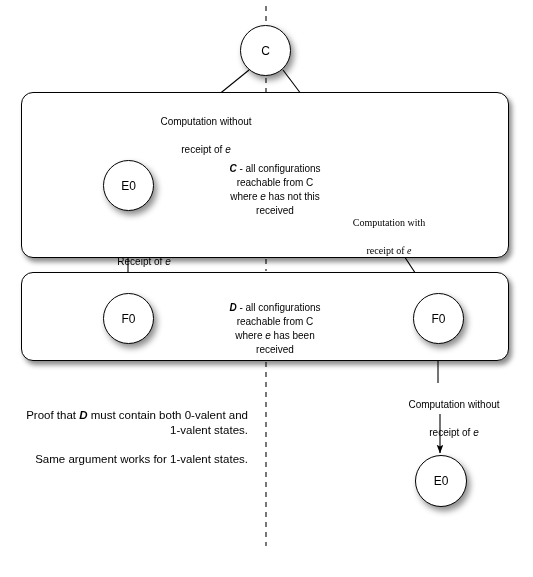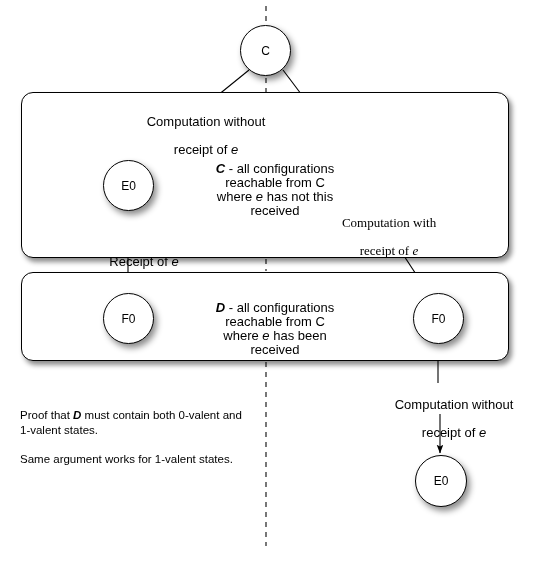--- a/index.html
+++ b/index.html
@@ -56,21 +56,21 @@
   }
   #node-c       { left: 240px; top: 25px;  width: 51px; height: 51px; }
   #node-e0-top  { left: 103px; top: 160px; width: 51px; height: 51px; }
   #node-f0-left { left: 103px; top: 293px; width: 51px; height: 51px; }
   #node-f0-right{ left: 413px; top: 293px; width: 51px; height: 51px; }
   #node-e0-bot  { left: 415px; top: 455px; width: 52px; height: 52px; }
 
   
   .lbl {
     position: absolute;
-    font-size: 13px;
+    font-size: 10px;
     line-height: 14px;
     text-align: center;
     color: #000000;
     white-space: pre-line;
   }
   .lbl i  { font-style: italic; }
   .lbl b  { font-weight: bold; font-style: italic; }
 
   #lbl-comp-without-top { left: 126px; top: 101px; width: 160px; }
   #lbl-c-desc           { left: 180px; top: 148px; width: 190px; text-align: center; }
@@ -79,21 +79,21 @@
   #lbl-d-desc           { left: 180px; top: 287px; width: 190px; }
   #lbl-comp-without-bot { left: 378px; top: 384px; width: 152px; }
 
   #proof-text {
     position: absolute;
     left: 20px;
     top: 408px;
     width: 228px;
     font-size: 11.5px;
     line-height: 15px;
-    text-align: left;
+    text-align: right;
     color: #000000;
   }
   #proof-text p { margin: 0 0 14px 0; }
   #proof-text p:last-child { margin-bottom: 0; }
   #proof-text b { font-weight: bold; font-style: italic; }
 </style>
 </head>
 <body>
 
 <div id="canvas">

